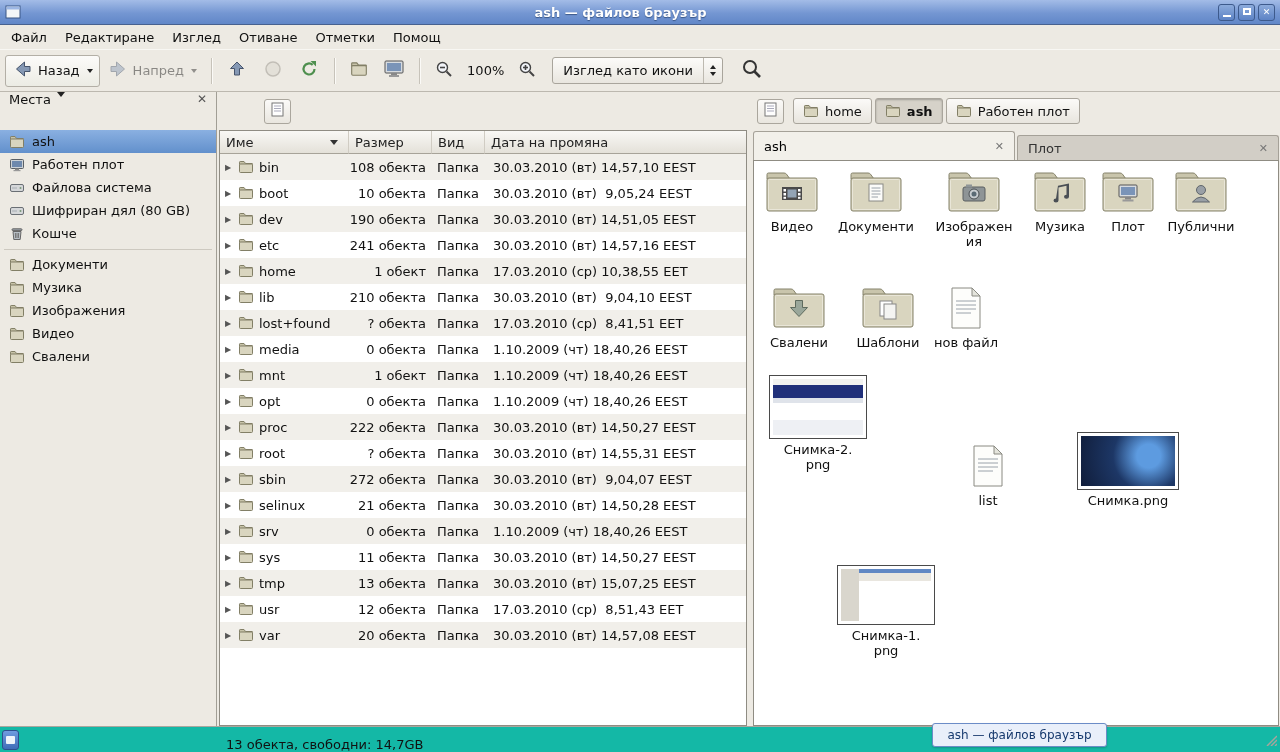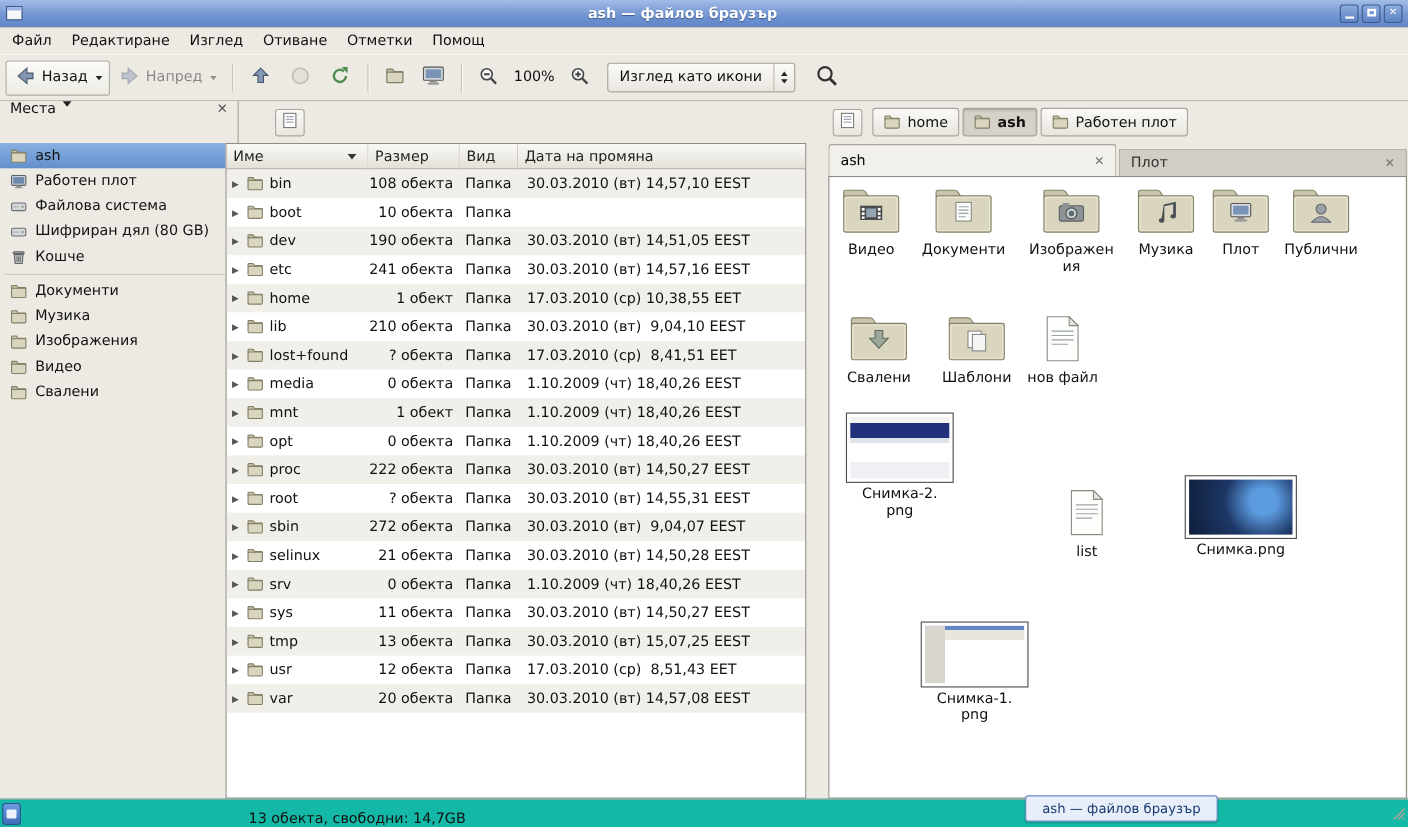--- a/index.html
+++ b/index.html
@@ -45,21 +45,21 @@
 .sidebar-header{height:38px;display:flex;align-items:flex-start;padding:0 9px;}
 .sh-chevron{width:0;height:0;border-left:4px solid transparent;border-right:4px solid transparent;border-top:5px solid #222;margin-left:6px;}
 .sh-close{margin-left:auto;color:#555;font-size:12px;}
 .sb-item{height:23px;display:flex;align-items:center;gap:7px;padding-left:9px;}
 .sb-item.selected{background:linear-gradient(#8ab0e1,#6290cc);}
 .sb-ico{width:16px;height:16px;display:flex;}
 .sb-sep{height:8px;display:flex;align-items:center;}
 .sb-sep::before{content:"";flex:1;height:1px;background:#cdc9c0;margin:0 4px;}
 
 
-.pane-left{position:absolute;left:204px;top:0;bottom:0;width:532px;padding-left:41px;}
+.pane-left{position:absolute;left:218px;top:0;bottom:0;width:532px;padding-left:41px;}
 .pane-top{height:38px;display:flex;align-items:center;padding-left:5px;gap:5px;}
 .mini-btn{width:27px;height:25px;border:1px solid #aaa69d;border-radius:3px;
  background:linear-gradient(#fbfaf8,#e9e6df);display:flex;align-items:center;justify-content:center;}
 .listview{position:absolute;left:1px;right:3px;top:38px;bottom:0;border:1px solid #8f8c83;background:#fff;display:flex;flex-direction:column;overflow:hidden;}
 .list-header{display:flex;height:23px;flex:none;}
 .lh{display:flex;align-items:center;padding:0 6px;background:linear-gradient(#f9f8f5,#e4e1d9);
  border-right:1px solid #d0ccc3;border-bottom:1px solid #a7a399;color:#222;}
 .lh.w-date{flex:1;border-right:none;}
 .w-name{width:129px;} .w-size{width:83px;justify-content:flex-start;} .w-type{width:53px;}
 .sort-ind{width:0;height:0;border-left:4px solid transparent;border-right:4px solid transparent;border-top:5px solid #333;margin-left:auto;margin-right:4px;}
@@ -379,20 +379,21 @@
                 <span class="fico">
                   <svg width="16" height="16" viewBox="0 0 16 16">
                     <path d="M1.5 5.5 V3.2 Q1.5 2.5 2.2 2.5 H6 l1.6 2 H14 Q14.5 4.5 14.5 5.2 Z" fill="#c7c3a8" stroke="#827f66"></path>
                     <rect x="1.5" y="5" width="13" height="8.5" rx="1" fill="#d9d5bf" stroke="#827f66"></rect>
                   </svg>
                 </span>
                 <span>boot</span>
               </span>
               <span class="c-size">10 обекта</span>
               <span class="c-type">Папка</span>
+              <span class="c-date">30.03.2010 (вт)  9,05,24 EEST</span>
             </div>
             <div class="lrow even">
               <span class="c-name">
                 <span class="expander">▶</span>
                 <span class="fico">
                   <svg width="16" height="16" viewBox="0 0 16 16">
                     <path d="M1.5 5.5 V3.2 Q1.5 2.5 2.2 2.5 H6 l1.6 2 H14 Q14.5 4.5 14.5 5.2 Z" fill="#c7c3a8" stroke="#827f66"></path>
                     <rect x="1.5" y="5" width="13" height="8.5" rx="1" fill="#d9d5bf" stroke="#827f66"></rect>
                   </svg>
                 </span>

